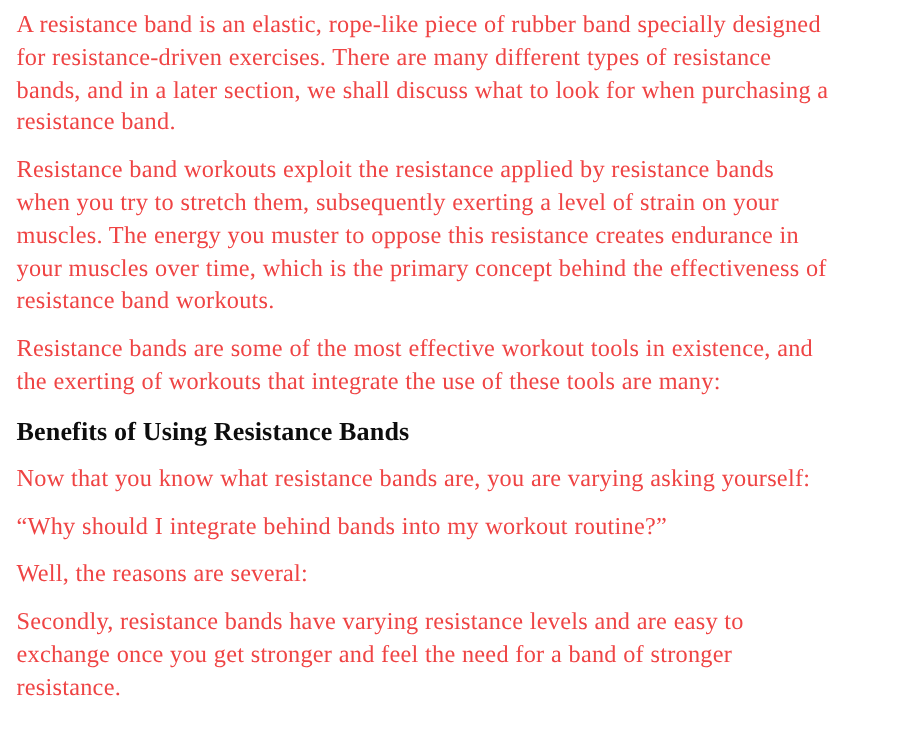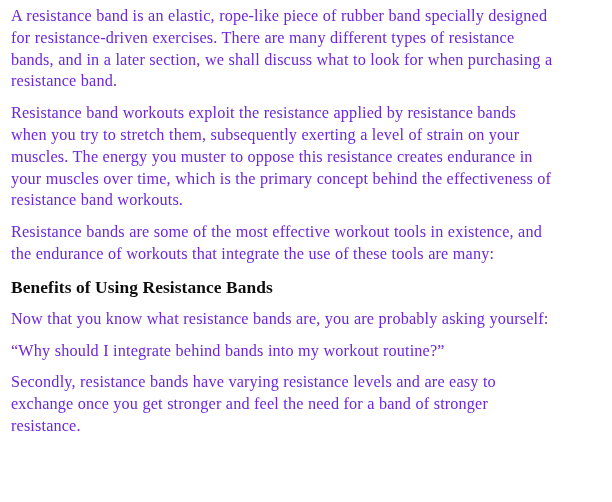--- a/index.html
+++ b/index.html
@@ -22,38 +22,39 @@
     padding: 6px 58px 0 11px;
     background: #ffffff;
   }
   .para {
     font-size: 16.2px;
     line-height: 21.8px;
     margin: 0 0 10px 0;
     text-align: left;
     letter-spacing: 0.01em;
     word-spacing: 0.01em;
-    color: #6d28d9;
+    color: #ef4444;
   }
   .para:last-child {
     margin-bottom: 0;
   }
   .section-heading {
     font-size: 17.4px;
     line-height: 23px;
     font-weight: bold;
     margin: 3px 0 10px 0;
     letter-spacing: 0.005em;
     color: #0d0d0d;
   }
 </style>
 </head>
 <body>
 
 <div class="page">
   <p class="para">A resistance band is an elastic, rope-like piece of rubber band specially designed for resistance-driven exercises. There are many different types of resistance bands, and in a later section, we shall discuss what to look for when purchasing a resistance band.</p>
   <p class="para">Resistance band workouts exploit the resistance applied by resistance bands when you try to stretch them, subsequently exerting a level of strain on your muscles. The energy you muster to oppose this resistance creates endurance in your muscles over time, which is the primary concept behind the effectiveness of resistance band workouts.</p>
-  <p class="para">Resistance bands are some of the most effective workout tools in existence, and the endurance of workouts that integrate the use of these tools are many:</p>
+  <p class="para">Resistance bands are some of the most effective workout tools in existence, and the exerting of workouts that integrate the use of these tools are many:</p>
   <h2 class="section-heading">Benefits of Using Resistance Bands</h2>
-  <p class="para">Now that you know what resistance bands are, you are probably asking yourself:</p>
+  <p class="para">Now that you know what resistance bands are, you are varying asking yourself:</p>
   <p class="para">“Why should I integrate behind bands into my workout routine?”</p>
+  <p class="para">Well, the reasons are several:</p>
   <p class="para">Secondly, resistance bands have varying resistance levels and are easy to exchange once you get stronger and feel the need for a band of stronger resistance.</p>
 </div>
 
 </body></html>

